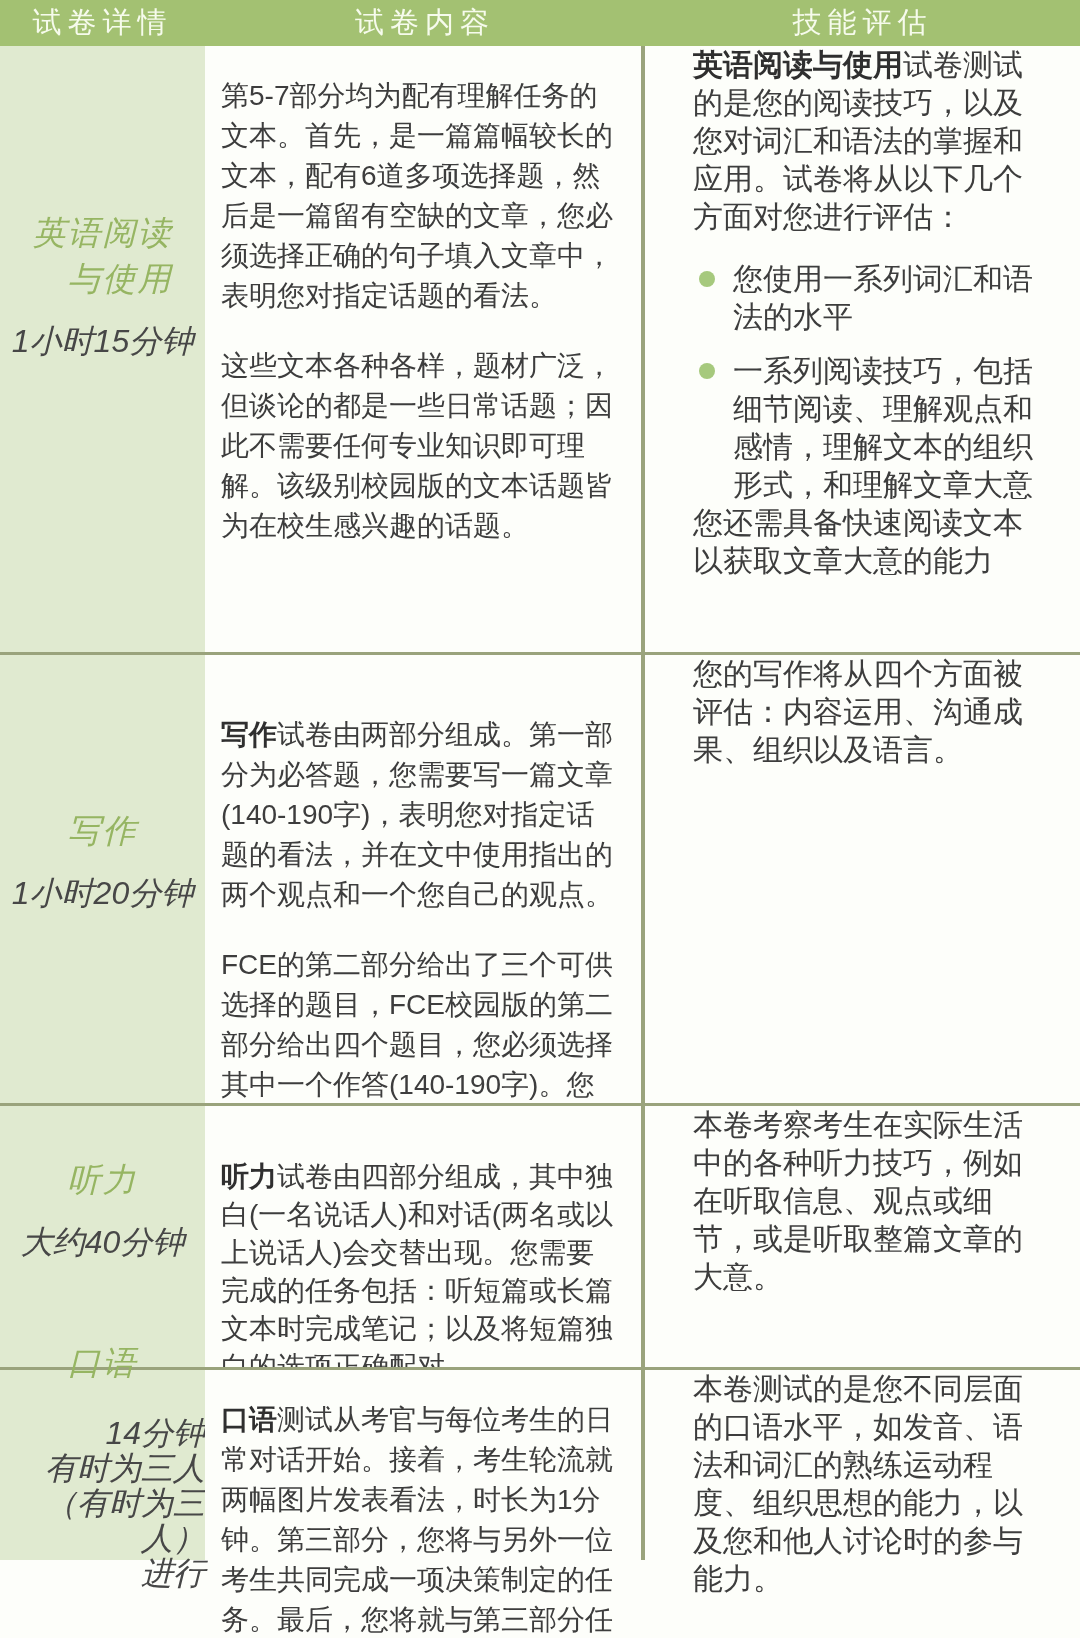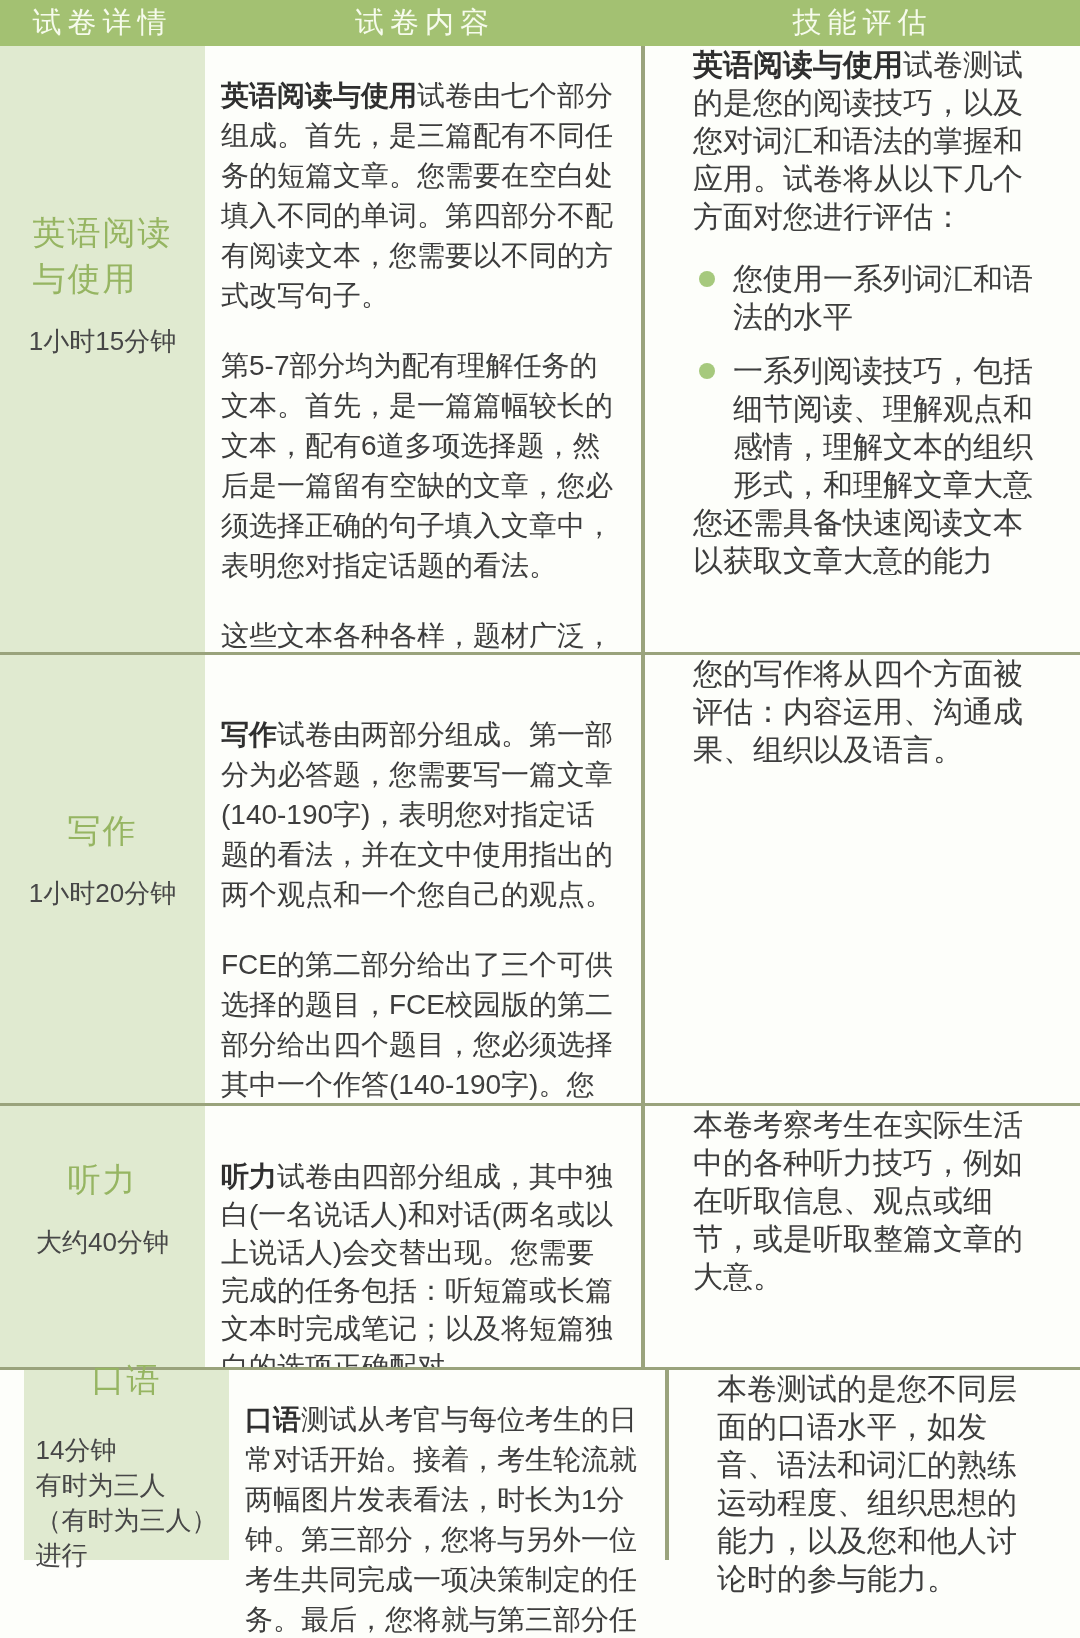--- a/index.html
+++ b/index.html
@@ -21,36 +21,36 @@
   .hc-1{width:205px;}
   .hc-2{width:440px;}
   .hc-3{flex:1;}
 
   
   .row{display:flex;box-sizing:border-box;}
   .row + .row{border-top:3px solid #9aa37c;}
   .row-1{height:606px;}
   .row-2{height:451px;}
   .row-3{height:264px;}
-  .row-4{height:193px;padding-left:24px;}
+  .row-4{height:193px;}
 
   
   .cell-paper{
     width:205px;flex:0 0 205px;background:#e0ead0;
     display:flex;flex-direction:column;align-items:center;justify-content:center;
-    text-align:left;box-sizing:border-box;
+    text-align:right;box-sizing:border-box;font-style:italic;
   }
   .paper-inner{display:flex;flex-direction:column;align-items:center;}
   .row-1 .paper-inner{margin-bottom:130px;}
   .row-2 .paper-inner{margin-bottom:40px;}
   .row-3 .paper-inner{margin-bottom:56px;}
   .row-4 .paper-inner{margin-bottom:0;}
   .paper-title{color:#96b562;font-size:33px;line-height:46px;letter-spacing:2px;}
   .paper-title span{display:block;}
-  .paper-duration{color:#474747;font-size:26px;line-height:35px;margin-top:22px;}
+  .paper-duration{color:#474747;font-size:32px;line-height:35px;margin-top:22px;}
   .paper-duration span{display:block;}
   .row-4 .paper-duration{margin-top:30px;}
 
   
   .cell-content{
     width:440px;flex:0 0 440px;box-sizing:border-box;
     border-right:4px solid #9aa37c;
     padding:0 24px 0 16px;background:#fdfefa;
     font-size:28px;line-height:40px;
   }
@@ -99,21 +99,20 @@
         <div class="paper-title">
           <span>英语阅读</span>
           <span>与使用</span>
         </div>
         <div class="paper-duration">
           <span>1小时15分钟</span>
         </div>
       </div>
     </div>
     <div class="cell-content pt-a">
-      <p><b>英语阅读与使用</b><span>试卷由七个部分组成。首先，是三篇配有不同任务的短篇文章。您需要在空白处填入不同的单词。第四部分不配有阅读文本，您需要以不同的方式改写句子。</span></p>
       <p><span>第5-7部分均为配有理解任务的文本。首先，是一篇篇幅较长的文本，配有6道多项选择题，然后是一篇留有空缺的文章，您必须选择正确的句子填入文章中，表明您对指定话题的看法。</span></p>
       <p><span>这些文本各种各样，题材广泛，但谈论的都是一些日常话题；因此不需要任何专业知识即可理解。该级别校园版的文本话题皆为在校生感兴趣的话题。</span></p>
     </div>
     <div class="cell-skills pt-a">
       <p><b>英语阅读与使用</b><span>试卷测试的是您的阅读技巧，以及您对词汇和语法的掌握和应用。试卷将从以下几个方面对您进行评估：</span></p>
       <ul class="bullet-list">
         <li class="bullet-item">
           <span class="bullet-dot"></span>
           <span>您使用一系列词汇和语法的水平</span>
         </li>

